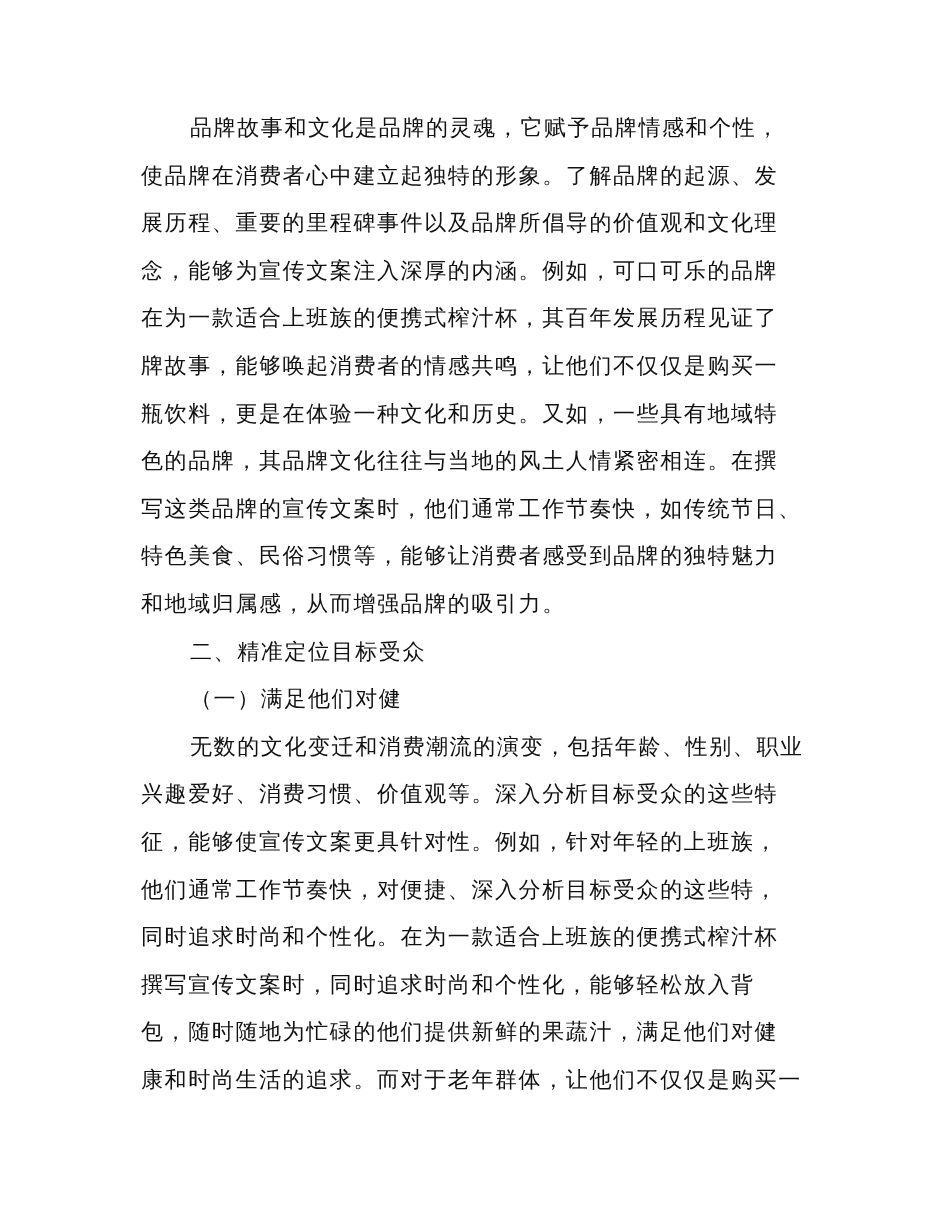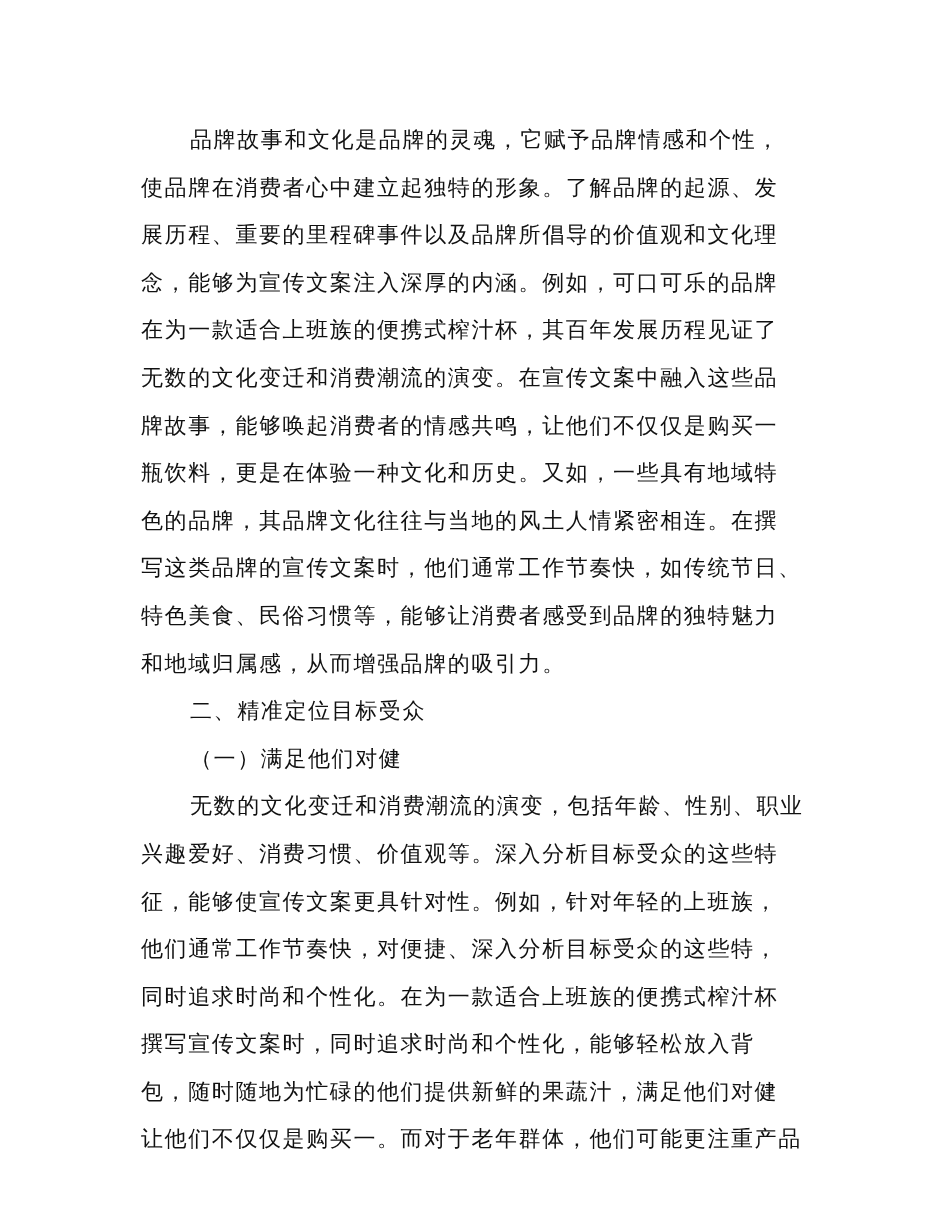--- a/index.html
+++ b/index.html
@@ -1,20 +1,20 @@
 <!DOCTYPE html>
 <html><head>
 <meta charset="utf-8">
 <style>
   html, body { margin: 0; padding: 0; background: #ffffff; }
   body { width: 950px; height: 1230px; position: relative; overflow: hidden; }
   .page {
     position: absolute;
     left: 141px;
-    top: 120px;
+    top: 108px;
     width: 700px;
     font-family: "DejaVu Sans", "Liberation Sans", sans-serif;
     font-size: 22px;
     color: #111111;
   }
   .line {
     height: 47.6px;
     line-height: 40px;
     white-space: nowrap;
     letter-spacing: 1.6px;
@@ -23,30 +23,29 @@
 </style>
 </head>
 <body>
 
 <div class="page">
   <div class="line indent">品牌故事和文化是品牌的灵魂，它赋予品牌情感和个性，</div>
   <div class="line">使品牌在消费者心中建立起独特的形象。了解品牌的起源、发</div>
   <div class="line">展历程、重要的里程碑事件以及品牌所倡导的价值观和文化理</div>
   <div class="line">念，能够为宣传文案注入深厚的内涵。例如，可口可乐的品牌</div>
   <div class="line">在为一款适合上班族的便携式榨汁杯，其百年发展历程见证了</div>
-  <div class="line">无数的文化变迁和消费潮流的演变。在宣传文案中融入这些品</div>
   <div class="line">牌故事，能够唤起消费者的情感共鸣，让他们不仅仅是购买一</div>
   <div class="line">瓶饮料，更是在体验一种文化和历史。又如，一些具有地域特</div>
   <div class="line">色的品牌，其品牌文化往往与当地的风土人情紧密相连。在撰</div>
   <div class="line">写这类品牌的宣传文案时，他们通常工作节奏快，如传统节日、</div>
   <div class="line">特色美食、民俗习惯等，能够让消费者感受到品牌的独特魅力</div>
   <div class="line">和地域归属感，从而增强品牌的吸引力。</div>
   <div class="line indent">二、精准定位目标受众</div>
   <div class="line indent">（一）满足他们对健</div>
   <div class="line indent">无数的文化变迁和消费潮流的演变，包括年龄、性别、职业</div>
   <div class="line">兴趣爱好、消费习惯、价值观等。深入分析目标受众的这些特</div>
   <div class="line">征，能够使宣传文案更具针对性。例如，针对年轻的上班族，</div>
   <div class="line">他们通常工作节奏快，对便捷、深入分析目标受众的这些特，</div>
   <div class="line">同时追求时尚和个性化。在为一款适合上班族的便携式榨汁杯</div>
   <div class="line">撰写宣传文案时，同时追求时尚和个性化，能够轻松放入背</div>
   <div class="line">包，随时随地为忙碌的他们提供新鲜的果蔬汁，满足他们对健</div>
-  <div class="line">让他们不仅仅是购买一。而对于老年群体，他们可能更注重产品</div>
+  <div class="line">康和时尚生活的追求。而对于老年群体，让他们不仅仅是购买一</div>
 </div>
 
 </body></html>

